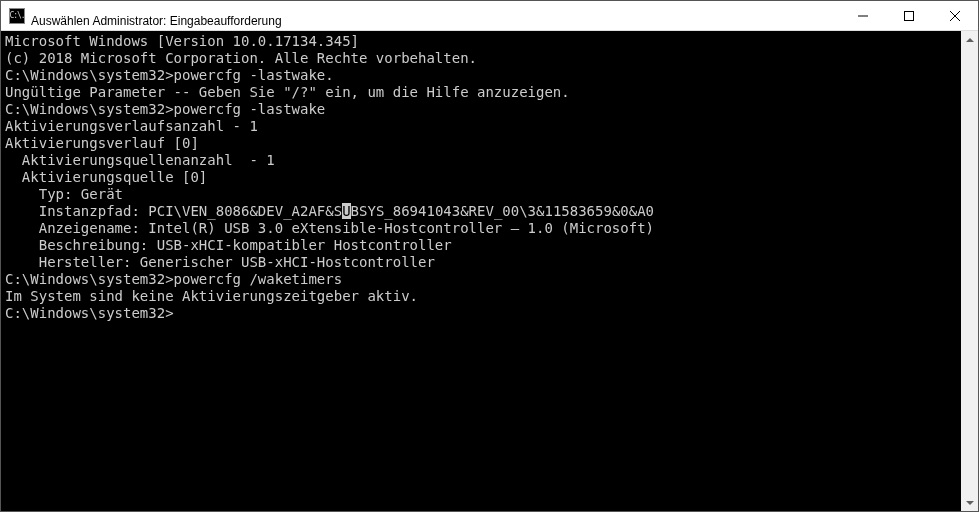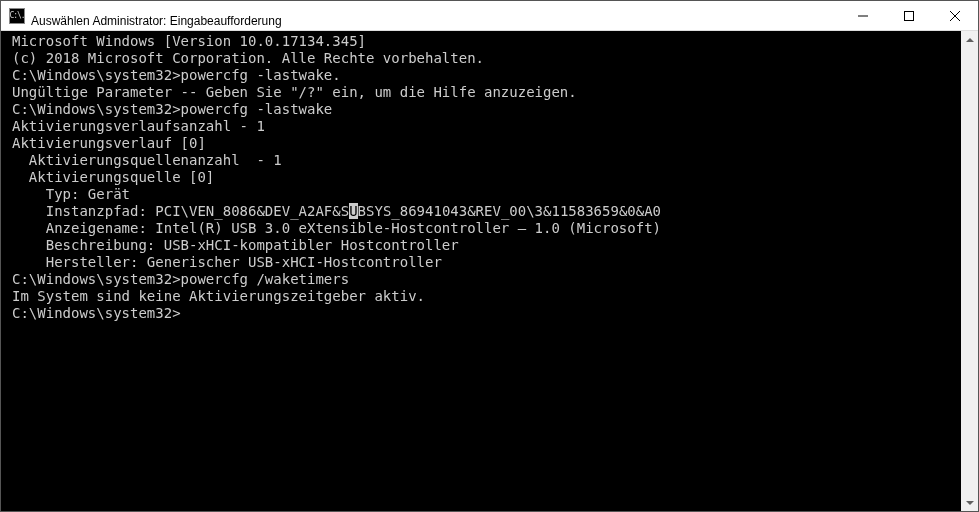--- a/index.html
+++ b/index.html
@@ -78,21 +78,20 @@
   .terminal {
     flex: 1;
     background: #000;
     color: #ccc;
     font-family: Consolas, "Lucida Console", monospace;
     font-size: 14px;
     line-height: 17px;
     padding: 2px 0 0 4px;
     white-space: pre;
     overflow: hidden;
-    margin-left: 7px;
   }
   .terminal .sel {
     background: #ccc;
     color: #000;
   }
   .scrollbar {
     width: 17px;
     background: #f0f0f0;
     display: flex;
     flex-direction: column;

